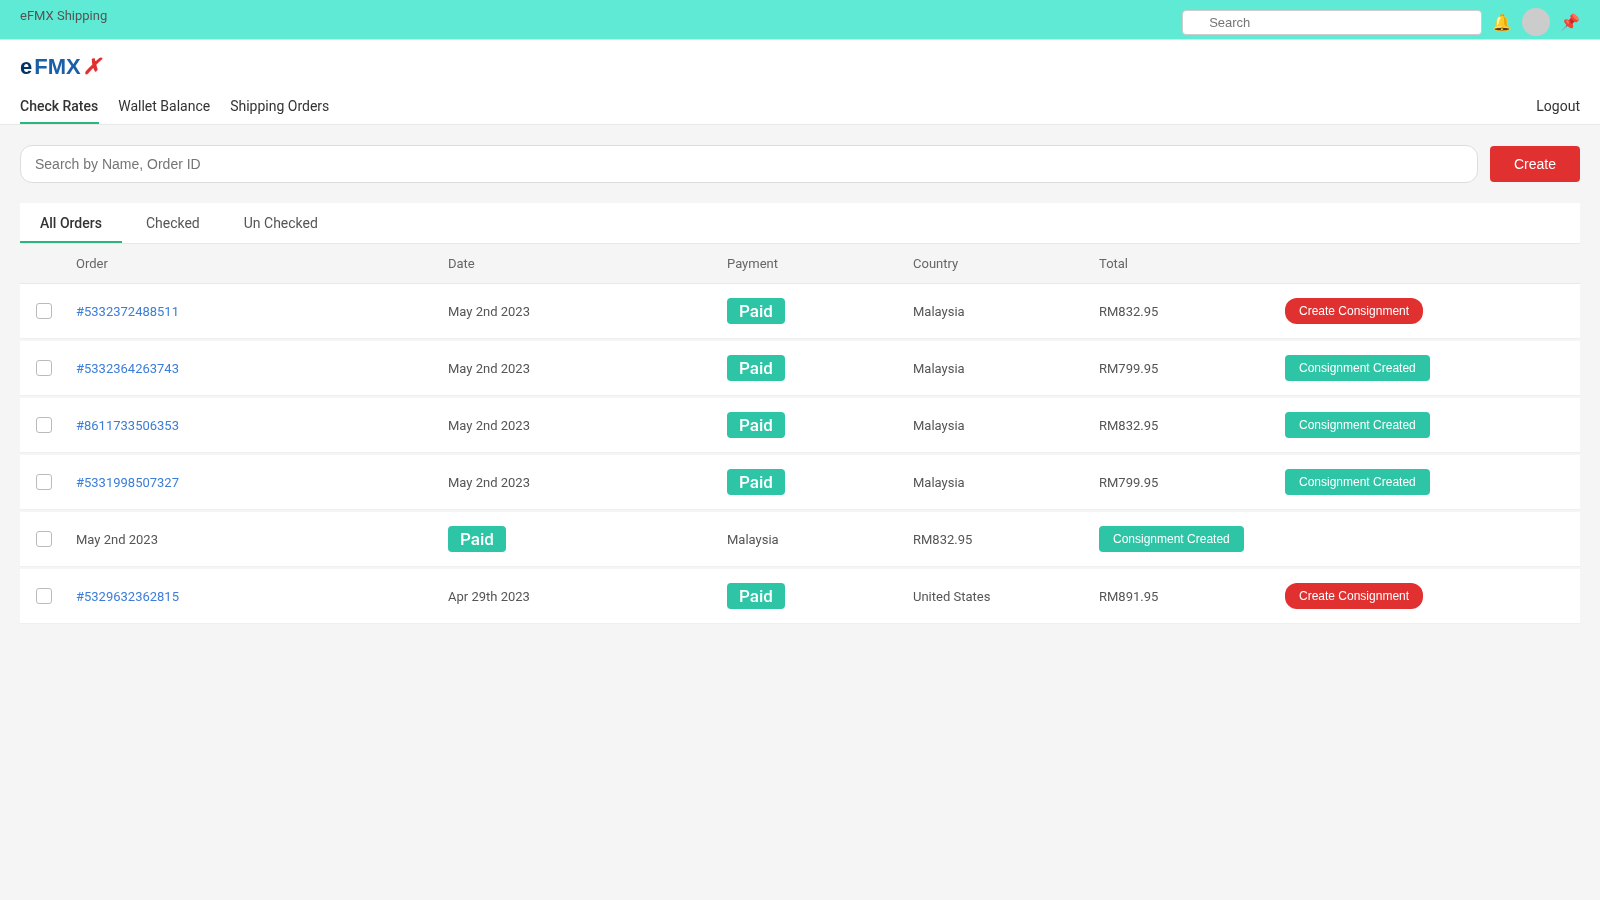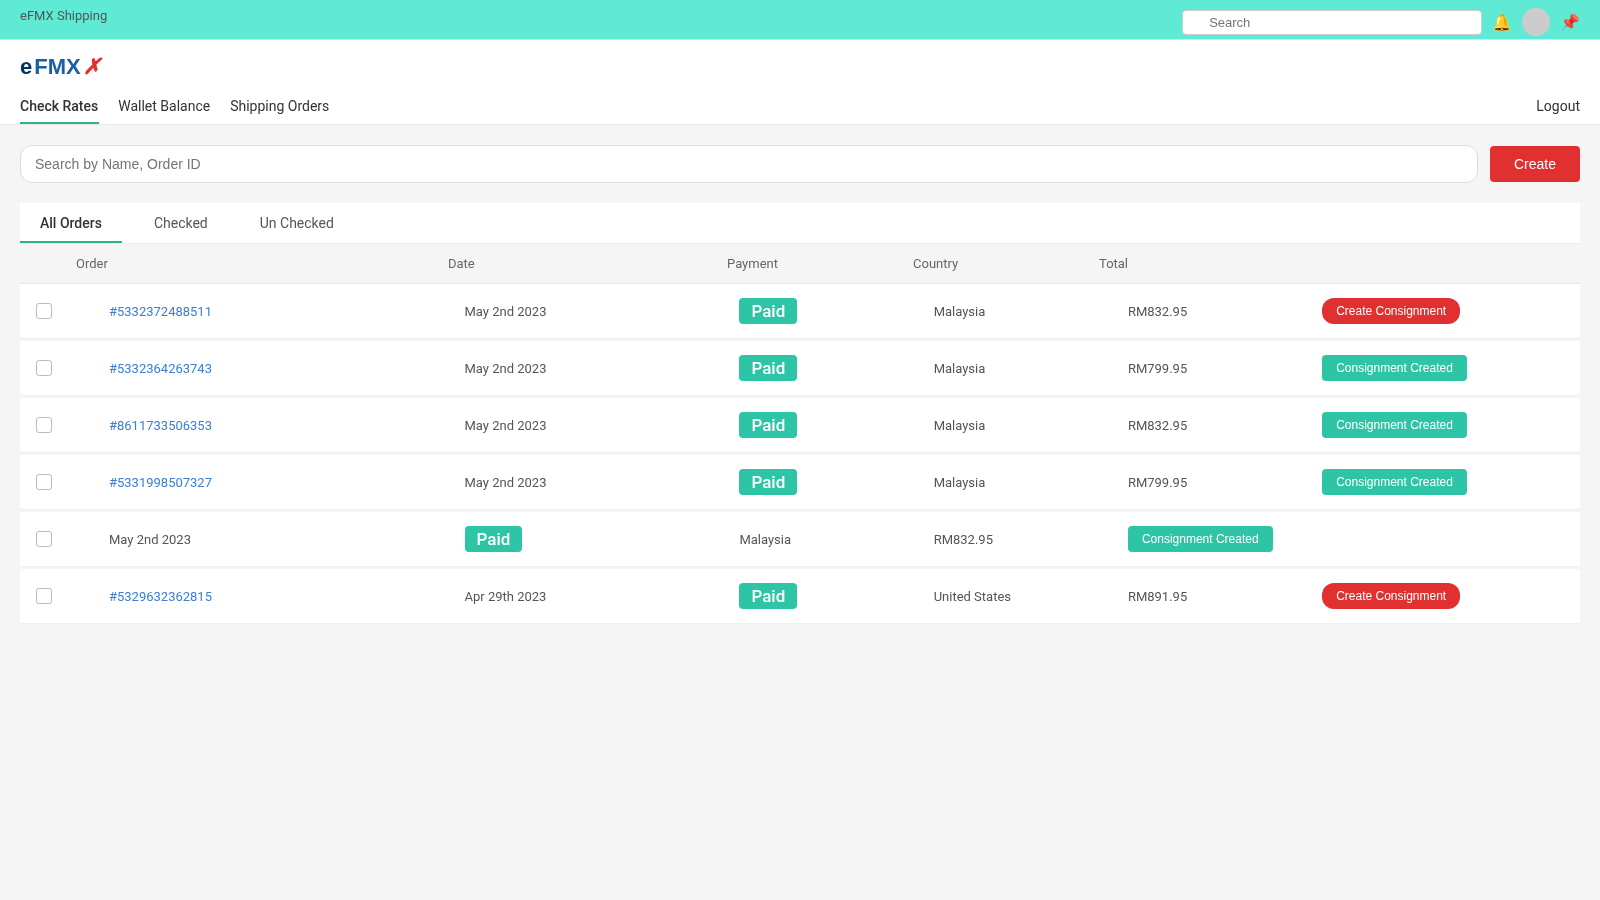--- a/index.html
+++ b/index.html
@@ -113,21 +113,21 @@
       padding: 10px 24px;
       font-size: 14px;
       font-weight: 500;
       cursor: pointer;
       white-space: nowrap;
     }
 
     
     .tabs {
       display: flex;
-      gap: 12px;
+      gap: 4px;
       border-bottom: 1px solid #e8e8e8;
       margin-bottom: 0;
       background: #fff;
       padding: 0 0;
     }
     .tab {
       padding: 12px 20px;
       font-size: 14px;
       color: #555;
       cursor: pointer;
@@ -161,21 +161,20 @@
       border-bottom: 1px solid #e8e8e8;
     }
     .table-row {
       display: grid;
       grid-template-columns: 40px 2fr 1.5fr 1fr 1fr 1fr 1.5fr;
       padding: 14px 16px;
       background: #fff;
       border-bottom: 1px solid #efefef;
       align-items: center;
       margin-bottom: 2px;
-      gap: 33px;
     }
     .order-link {
       color: #3b7dd8;
       text-decoration: none;
       font-size: 13px;
     }
     .date-cell { color: #555; font-size: 13px; }
     .country-cell { color: #555; font-size: 13px; }
     .total-cell { color: #555; font-size: 13px; }
 

